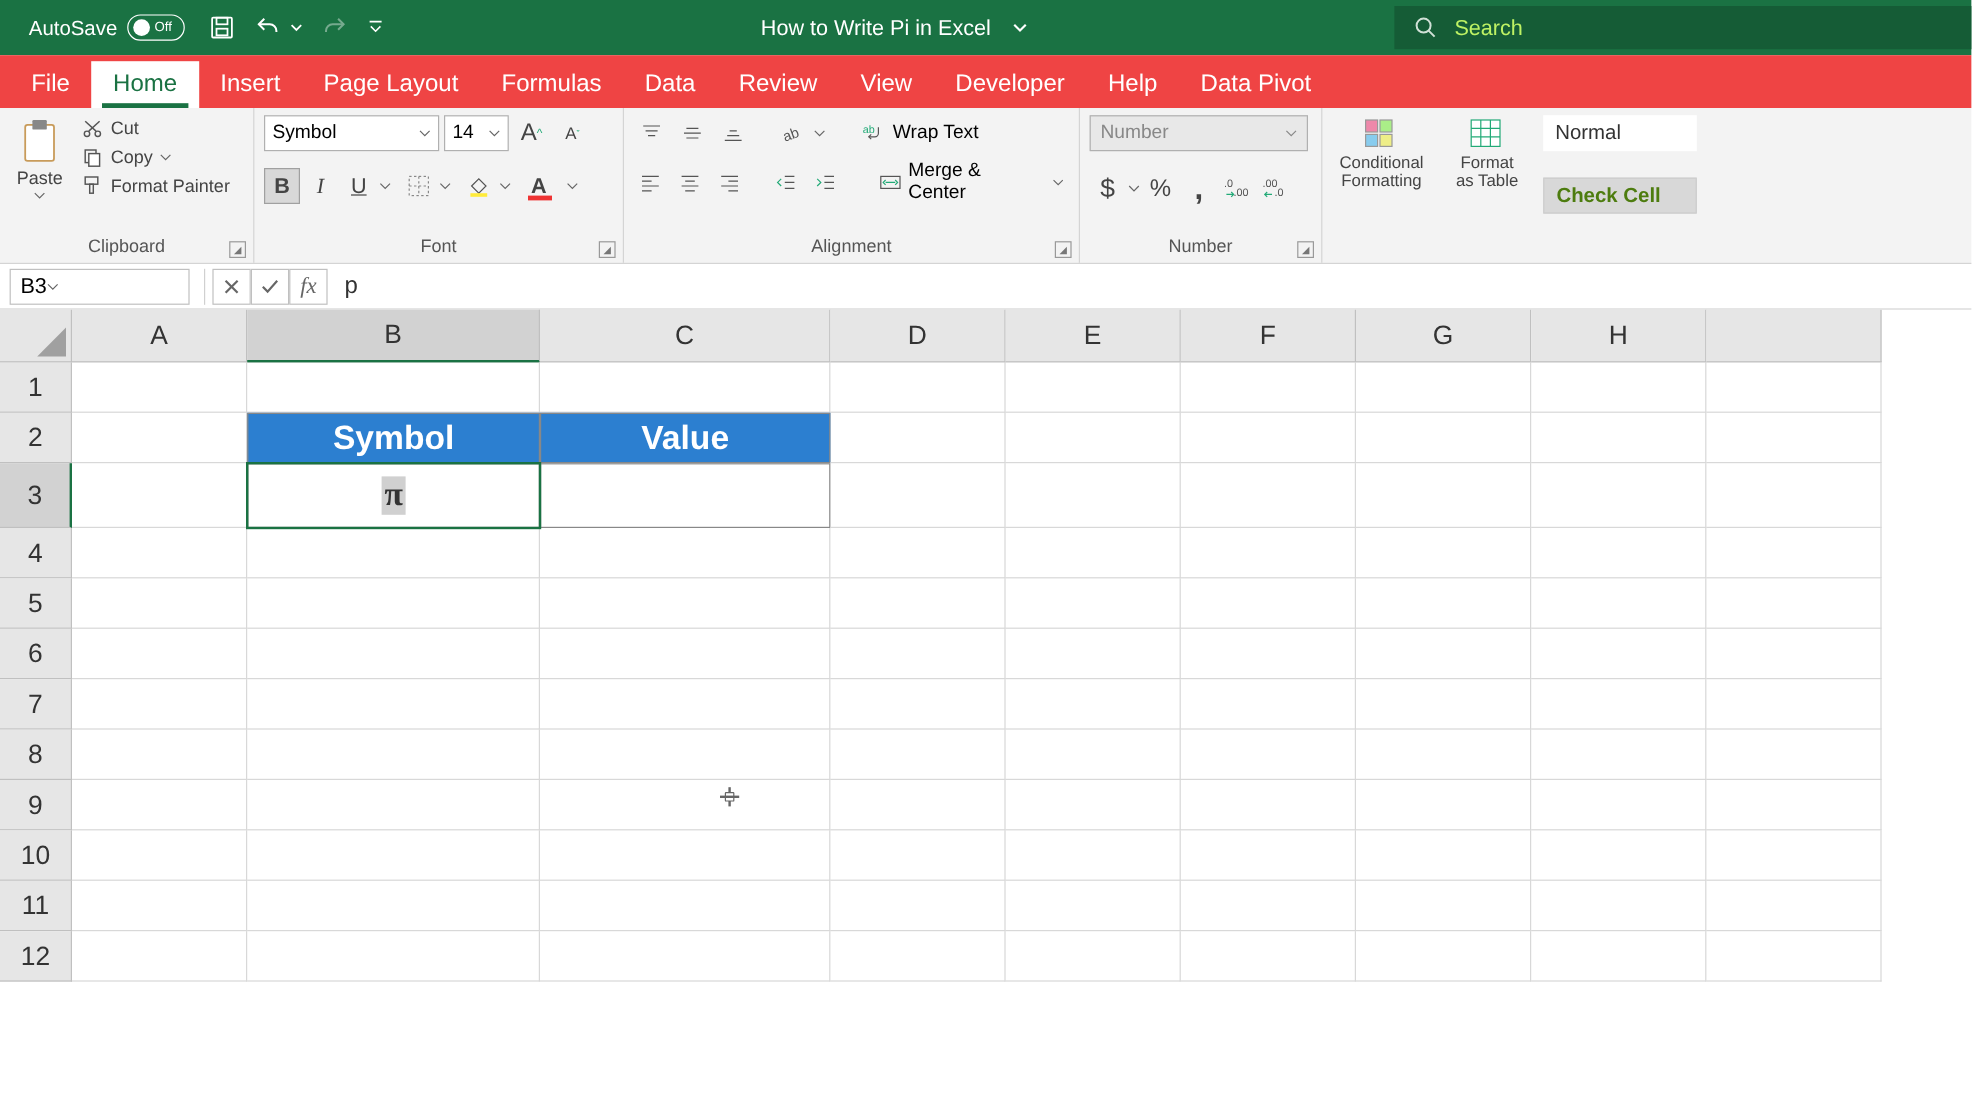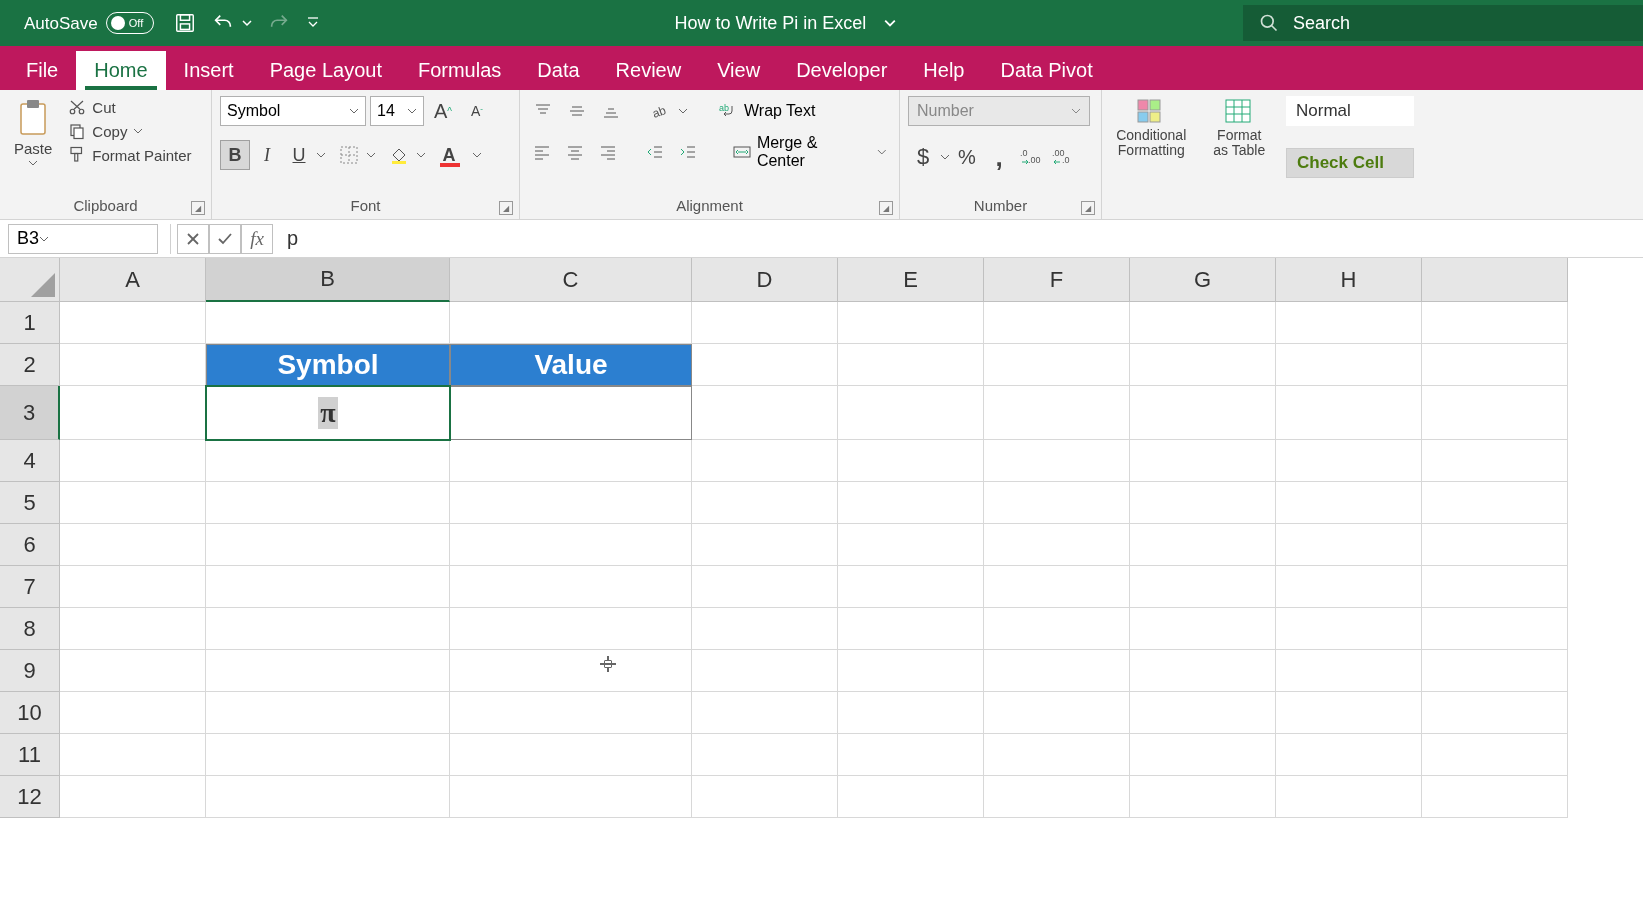--- a/index.html
+++ b/index.html
@@ -5,24 +5,24 @@
 * { box-sizing: border-box; margin: 0; padding: 0; font-family: "Segoe UI", Arial, sans-serif; }
 body { background: #fff; overflow: hidden; width: 1643px; height: 924px; }
 
 
 .title-bar { background: #1a7243; height: 46px; display: flex; align-items: center; color: #fff; font-size: 17px; }
 .autosave { display: flex; align-items: flex-end; gap: 8px; padding: 0 12px 0 24px; }
 .autosave-toggle { width: 48px; height: 22px; border: 1.5px solid #fff; border-radius: 11px; display: flex; align-items: center; padding: 0 4px; position: relative; font-size: 11px; }
 .autosave-toggle .knob { width: 14px; height: 14px; background: #fff; border-radius: 50%; margin-right: 4px; }
 .qa-btn { padding: 4px 8px; display: flex; align-items: center; color: #fff; }
 .doc-title { flex: 1; text-align: center; display: flex; align-items: center; justify-content: center; gap: 18px; font-size: 18px; }
-.search-box { background: #155c36; width: 400px; height: 36px; display: flex; align-items: center; padding: 0 16px; gap: 14px; font-size: 18px; color: #ffffff; margin-right: 0; }
-
-
-.ribbon-tabs { background: #be185d; height: 44px; display: flex; align-items: flex-end; padding-left: 8px; }
+.search-box { background: #155c36; width: 481px; height: 36px; display: flex; align-items: center; padding: 0 16px; gap: 14px; font-size: 18px; color: #bef264; margin-right: 0; }
+
+
+.ribbon-tabs { background: #ef4444; height: 44px; display: flex; align-items: flex-end; padding-left: 8px; }
 .ribbon-tab { padding: 8px 18px 8px 18px; color: #fff; font-size: 20px; cursor: pointer; }
 .ribbon-tab.active { background: #fff; color: #1a7243; border-radius: 0; position: relative; }
 .ribbon-tab.active::after { content: ""; position: absolute; bottom: 0; left: 10%; width: 80%; height: 4px; background: #1a7243; }
 
 
 .ribbon { background: #f3f3f3; height: 130px; border-bottom: 1px solid #d4d4d4; display: flex; }
 .ribbon-group { border-right: 1px solid #d4d4d4; display: flex; flex-direction: column; justify-content: space-between; padding: 6px 8px 4px 8px; }
 .ribbon-group-label { text-align: center; font-size: 15px; color: #555; height: 20px; display: flex; align-items: center; justify-content: center; position: relative; }
 .dialog-launcher { position: absolute; right: -2px; bottom: 0; width: 14px; height: 14px; border: 1px solid #999; display: flex; align-items: center; justify-content: center; font-size: 8px; color: #777; }
 .ribbon-content { display: flex; gap: 6px; flex: 1; align-items: flex-start; }

